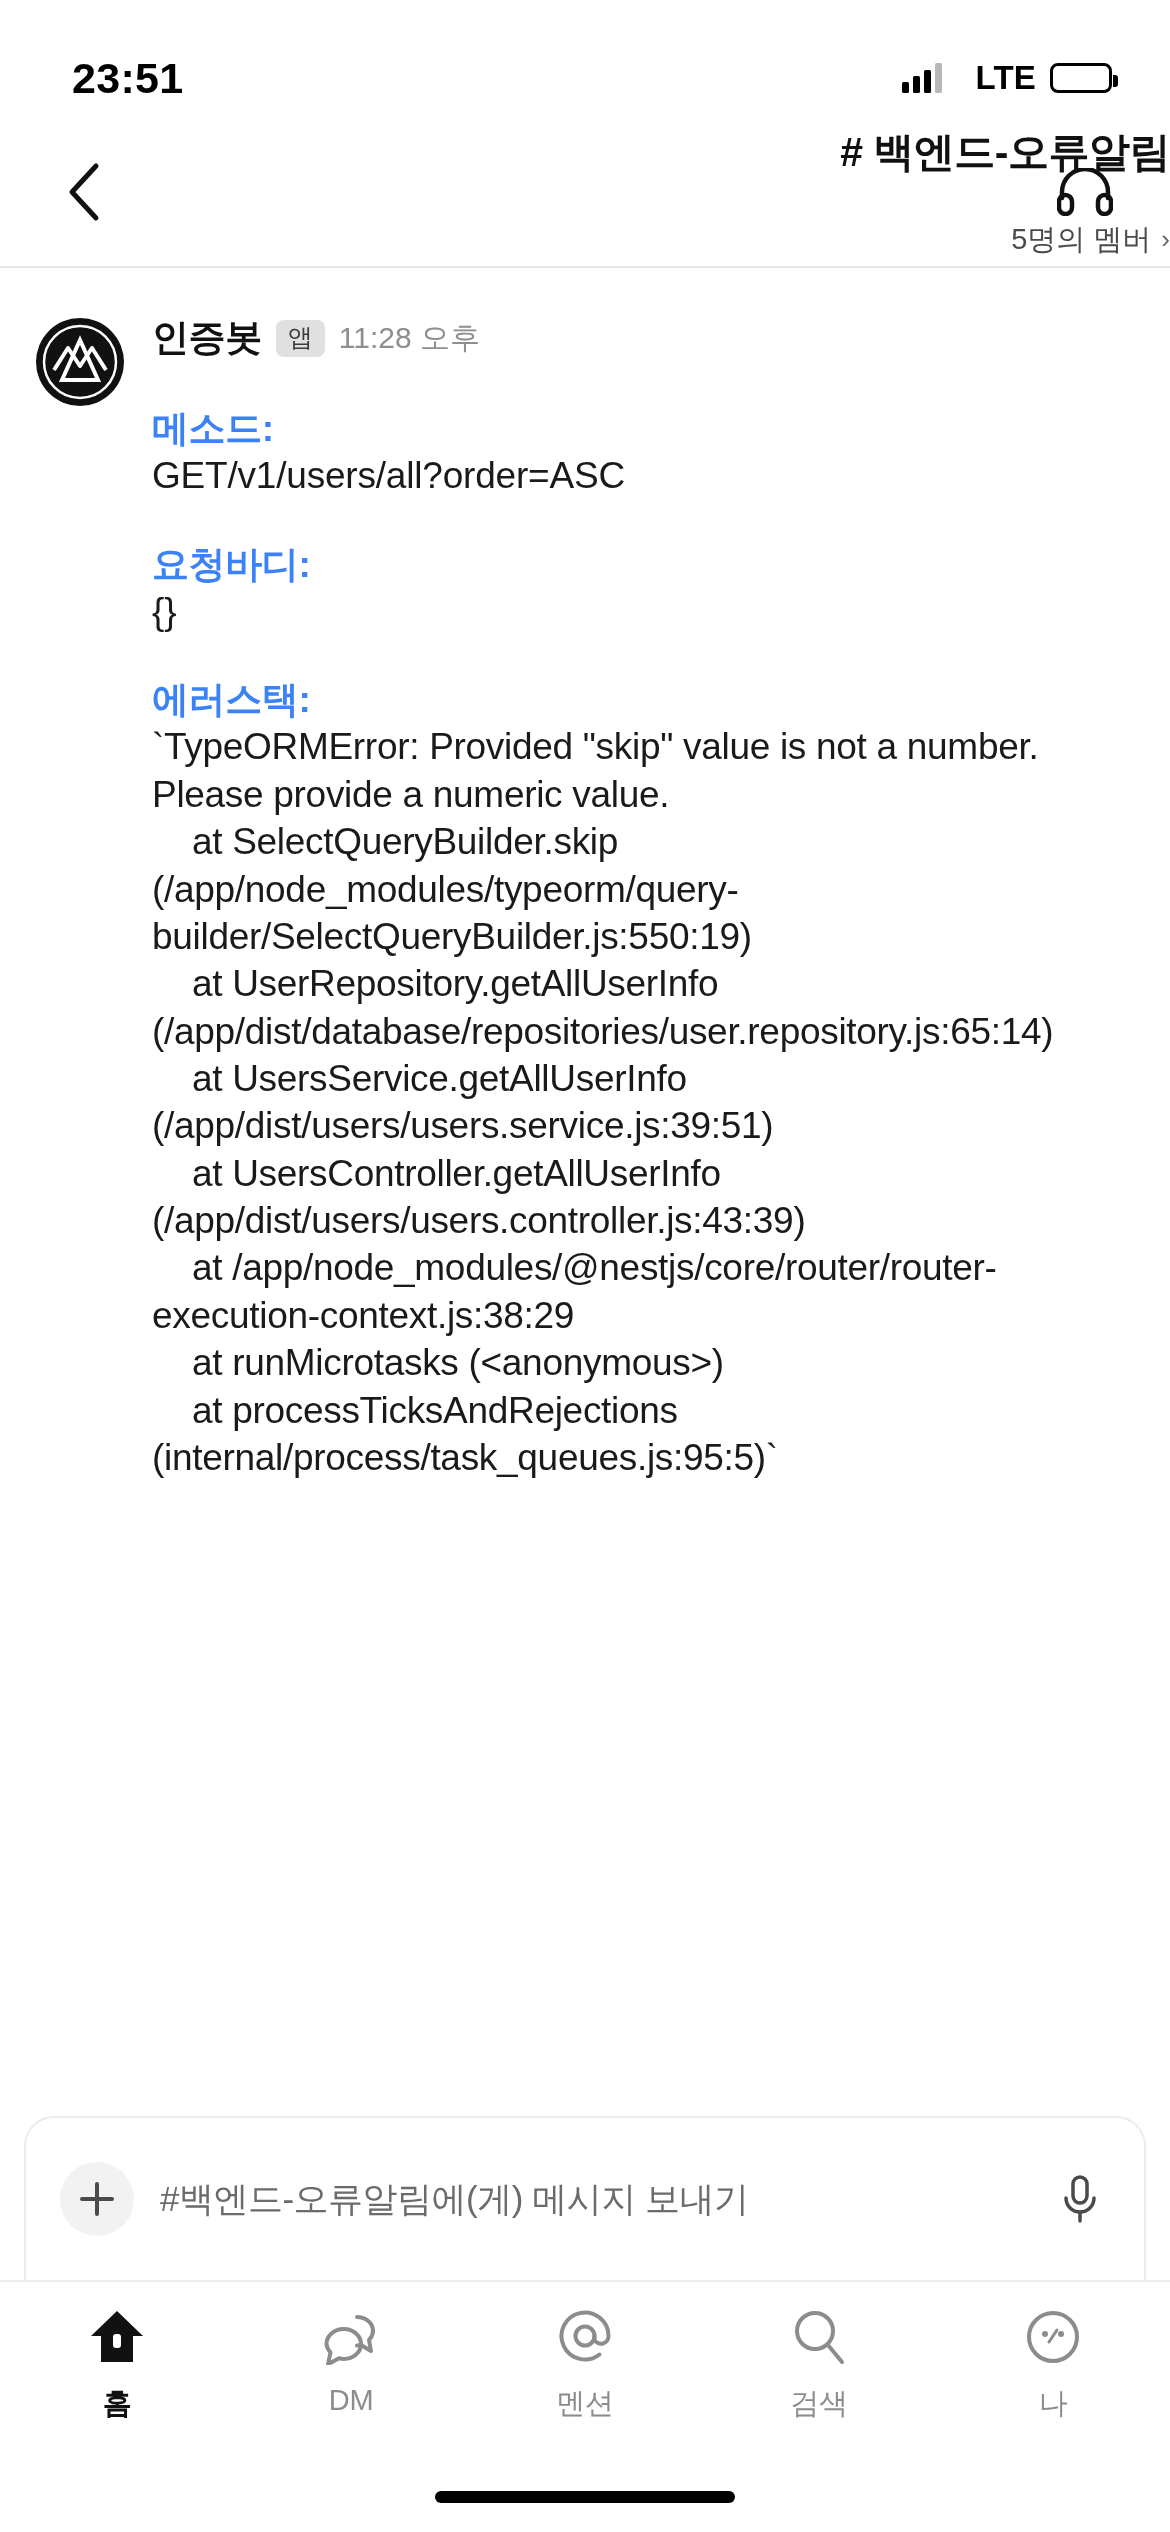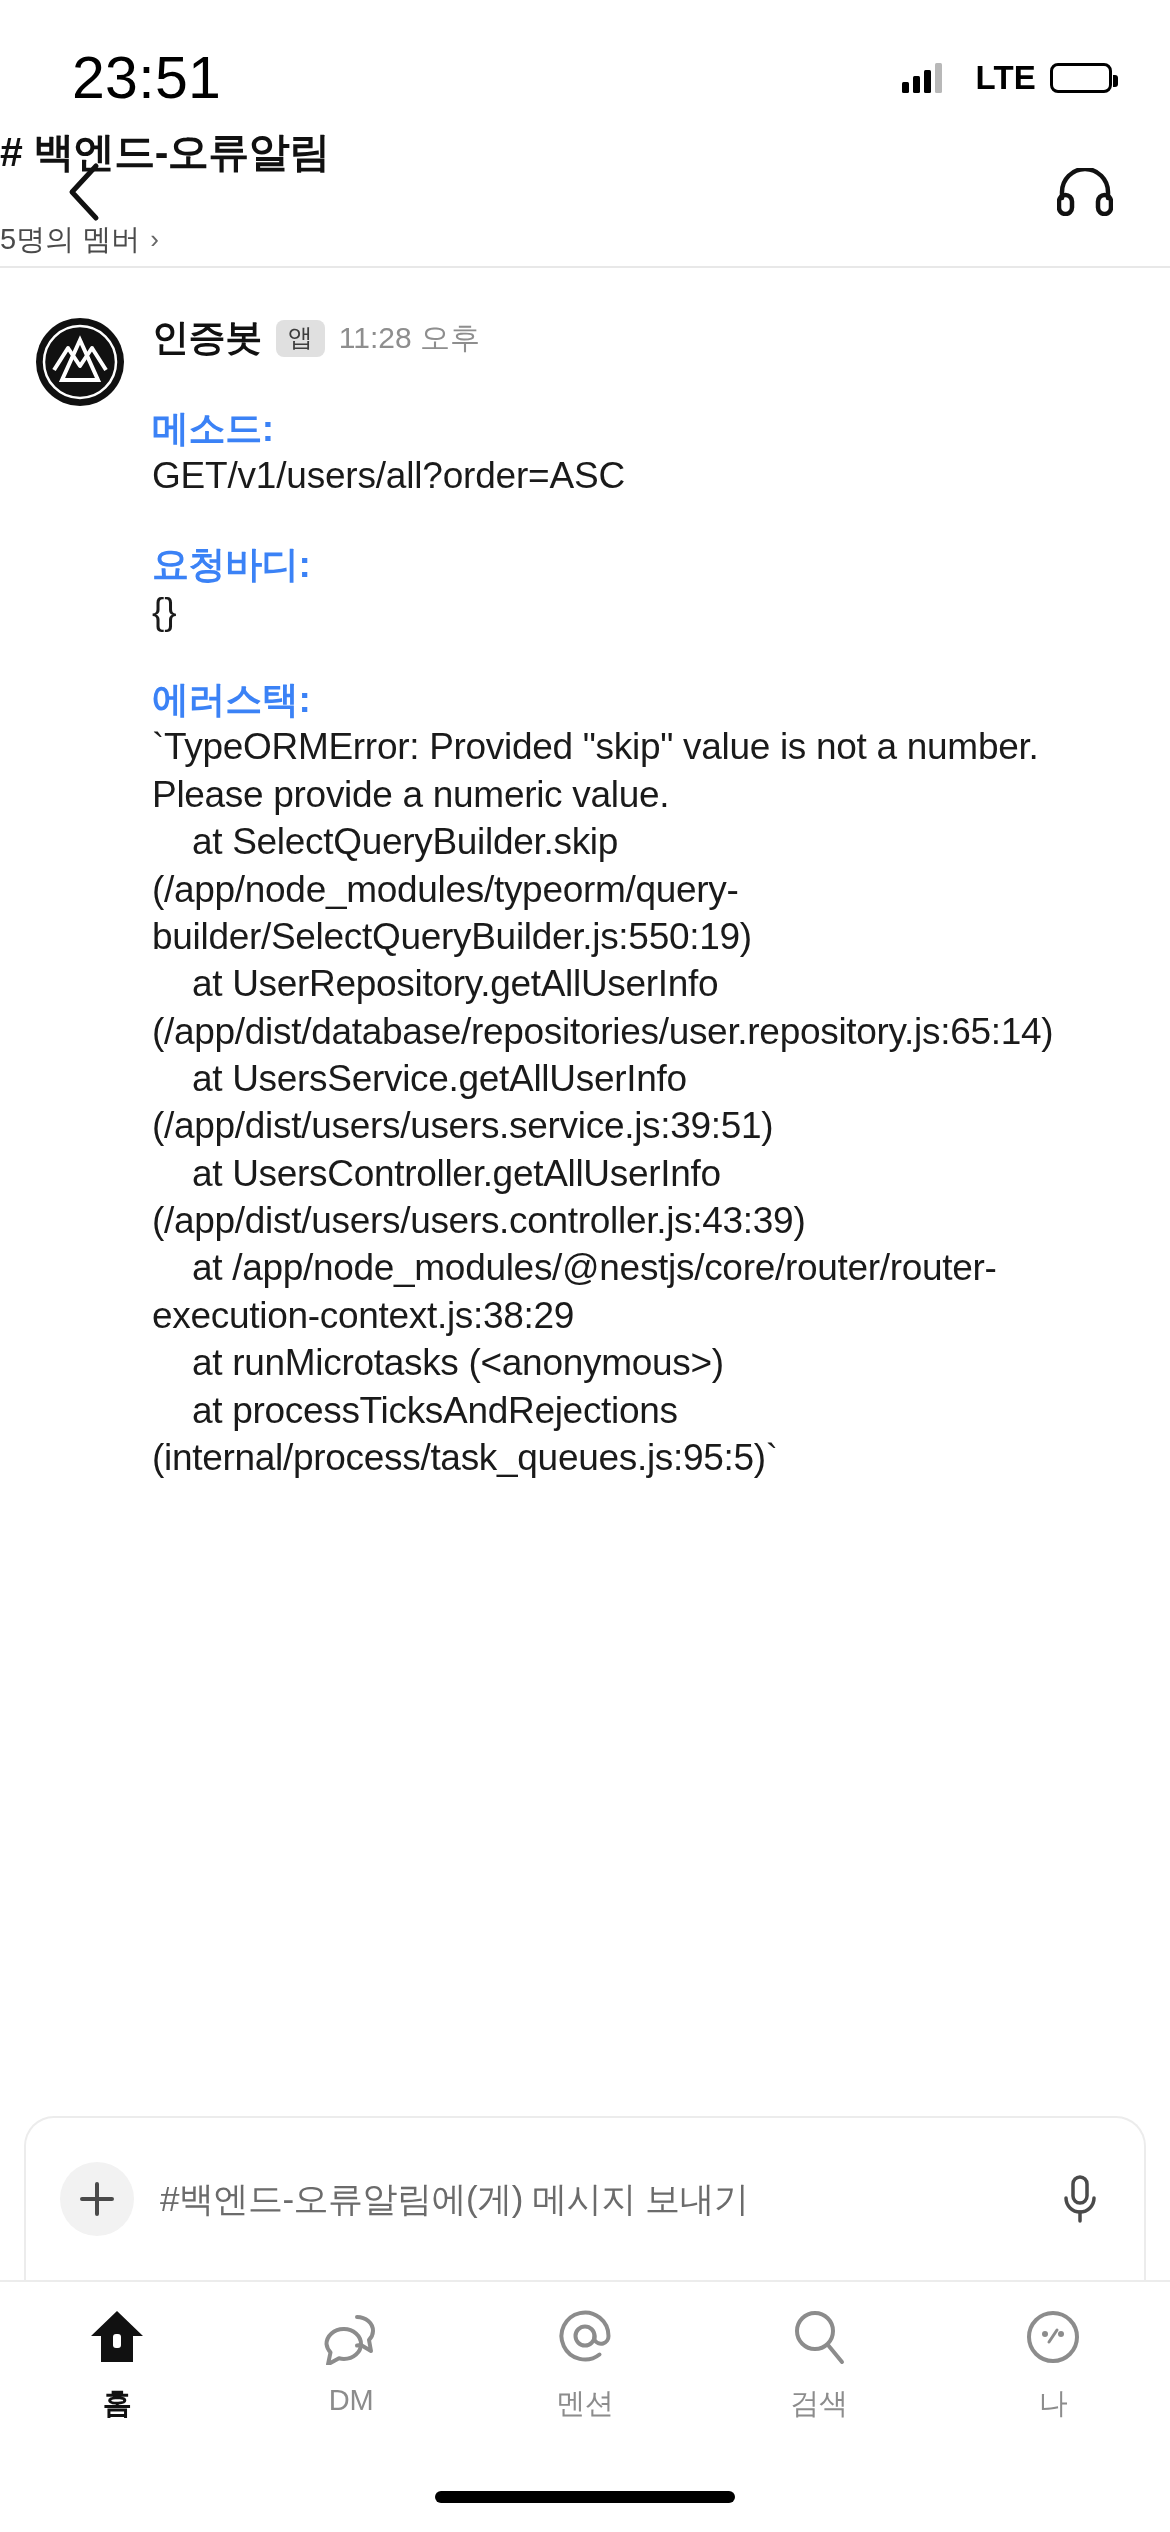--- a/index.html
+++ b/index.html
@@ -10,21 +10,21 @@
     overflow:hidden;
   }
   .phone { position:relative; width:1170px; height:2532px; background:#fff; display:flex; flex-direction:column; }
 
   
   .status-bar {
     height:118px; flex:0 0 118px;
     display:flex; align-items:center; justify-content:space-between;
     padding:38px 58px 0 72px;
   }
-  .status-time { font-size:59px; font-weight:400; letter-spacing:0.3px; color:#000; }
+  .status-time { font-size:43px; font-weight:700; letter-spacing:0.3px; color:#000; }
   .status-right { display:flex; align-items:center; gap:14px; }
   .signal-bars { display:flex; align-items:flex-end; gap:4px; height:30px; }
   .signal-bars i { width:7px; background:#000; border-radius:1.5px; display:block; }
   .signal-bars i:nth-child(1){ height:11px; }
   .signal-bars i:nth-child(2){ height:17px; }
   .signal-bars i:nth-child(3){ height:23px; }
   .signal-bars i:nth-child(4){ height:30px; background:#b8b8b8; }
   .lte-label { font-size:33px; font-weight:600; color:#000; letter-spacing:0.2px; margin-left:20px; }
   .battery { position:relative; width:62px; height:30px; border:3px solid #000; border-radius:8px; padding:3px; }
   .battery::after { content:""; position:absolute; right:-9px; top:9px; width:5px; height:12px; background:#000; border-radius:0 3px 3px 0; }
@@ -34,21 +34,21 @@
   .channel-header {
     flex:0 0 150px; height:150px;
     display:flex; align-items:center; position:relative;
     border-bottom:2px solid #e8e8e8;
     padding:0 48px;
   }
   .back-btn { width:70px; height:70px; display:flex; align-items:center; justify-content:center; }
   .back-btn svg { display:block; }
   .channel-title-wrap {
     position:absolute; left:0; right:0; top:0; bottom:0;
-    display:flex; flex-direction:column; align-items:flex-start; justify-content:center; gap:4px;
+    display:flex; flex-direction:column; align-items:flex-end; justify-content:center; gap:4px;
     pointer-events:none;
   }
   .channel-title { font-size:41px; font-weight:700; color:#111; letter-spacing:-0.5px; }
   .channel-sub { font-size:29px; color:#4a4a4a; display:flex; align-items:center; gap:10px; pointer-events:auto;margin-top:36px; }
   .channel-sub .chev { font-size:26px; color:#666; }
   .header-right { margin-left:auto; width:74px; height:74px; display:flex; align-items:center; justify-content:center; }
 
   
   .messages { flex:1 1 auto; overflow:hidden; padding:44px 0 0 0; }
   .message { display:flex; padding:0 32px 0 36px; }

